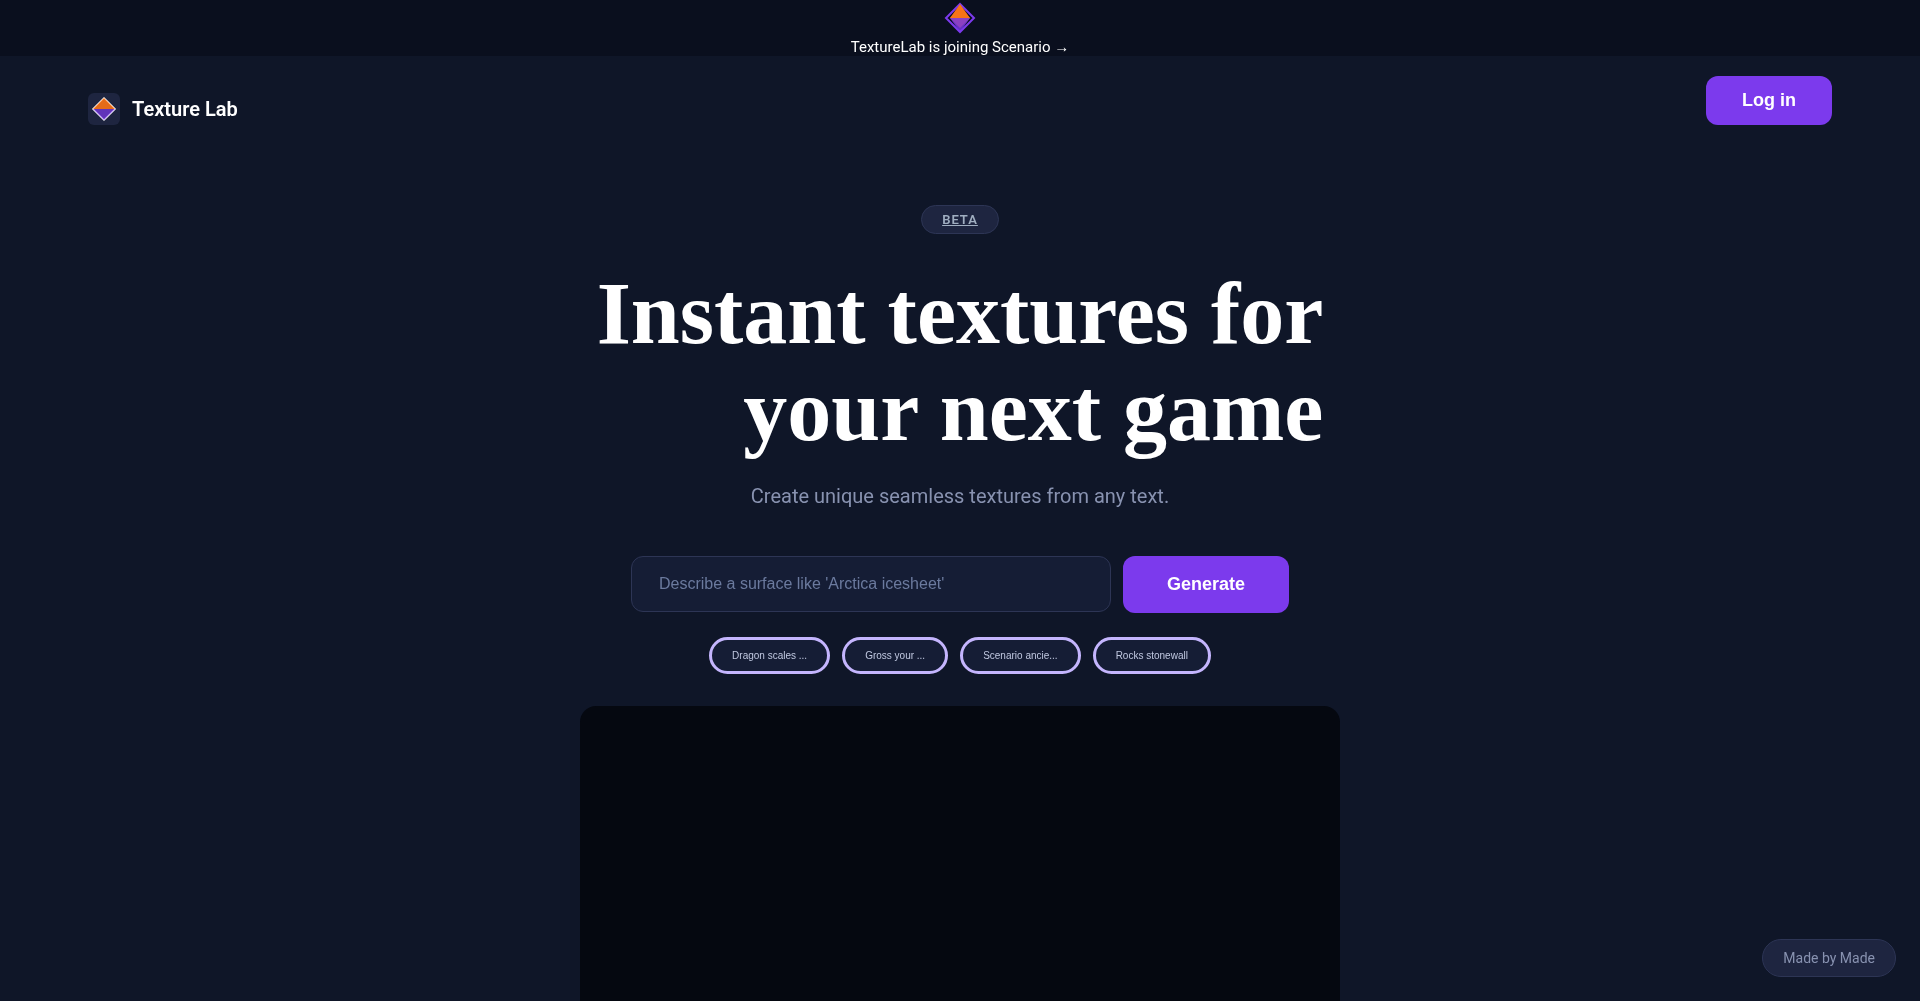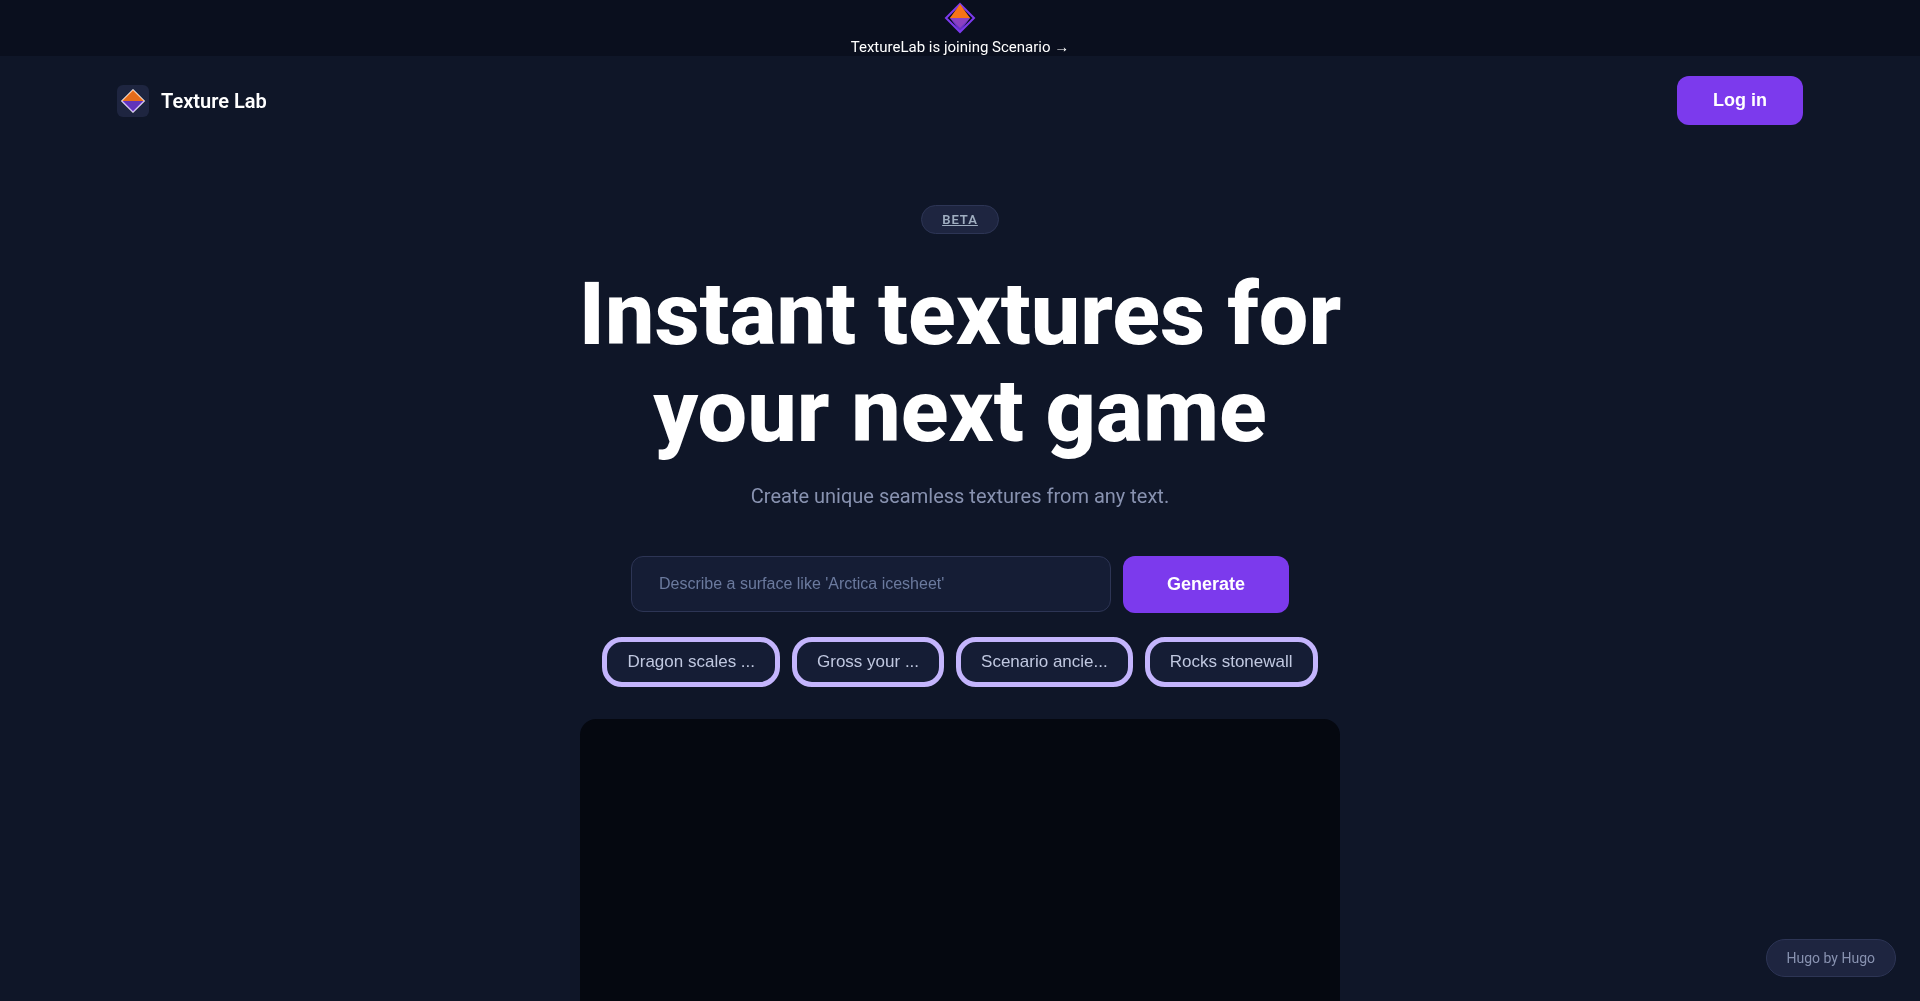--- a/index.html
+++ b/index.html
@@ -45,23 +45,23 @@
       gap: 8px;
       color: #ffffff;
       font-size: 15px;
       cursor: pointer;
     }
 
     
     .navbar {
       width: 100%;
       display: flex;
-      align-items: center;
+      align-items: flex-end;
       justify-content: space-between;
-      padding: 20px 117px;
+      padding: 20px 88px;
       background-color: #0f1628;
     }
 
     .nav-brand {
       display: flex;
       align-items: center;
       gap: 12px;
     }
 
     .nav-brand-icon {
@@ -104,25 +104,26 @@
       font-weight: 600;
       letter-spacing: 1px;
       color: #a0aec0;
       margin-bottom: 32px;
       text-decoration: underline;
     }
 
     .hero-title {
       font-size: 88px;
       font-weight: 800;
-      text-align: center;
+      text-align: right;
       line-height: 1.1;
       color: #ffffff;
       max-width: 800px;
       margin-bottom: 24px;
+      font-family: Liberation Serif, serif;
     }
 
     .hero-subtitle {
       font-size: 20px;
       color: #8892b0;
       text-align: left;
       margin-bottom: 48px;
     }
 
     
@@ -164,24 +165,24 @@
     .chips {
       display: flex;
       gap: 12px;
       flex-wrap: wrap;
       justify-content: center;
       margin-bottom: 32px;
     }
 
     .chip {
       background-color: #151d35;
-      border: 5px solid #c4b5fd;
+      border: 3px solid #c4b5fd;
       border-radius: 20px;
       padding: 10px 20px;
-      font-size: 17px;
+      font-size: 10px;
       color: #c0c8e0;
       cursor: pointer;
     }
 
     
     .preview-area {
       width: 760px;
       height: 340px;
       background-color: #050810;
       border-radius: 16px;
@@ -255,13 +256,13 @@
   <div class="chips">
     <button class="chip">Dragon scales ...</button>
     <button class="chip">Gross your ...</button>
     <button class="chip">Scenario ancie...</button>
     <button class="chip">Rocks stonewall</button>
   </div>
 
   <div class="preview-area"></div>
 </section>
 
-<div class="made-by-badge">Hugo by Hugo</div>
+<div class="made-by-badge">Made by Made</div>
 
 </body></html>

